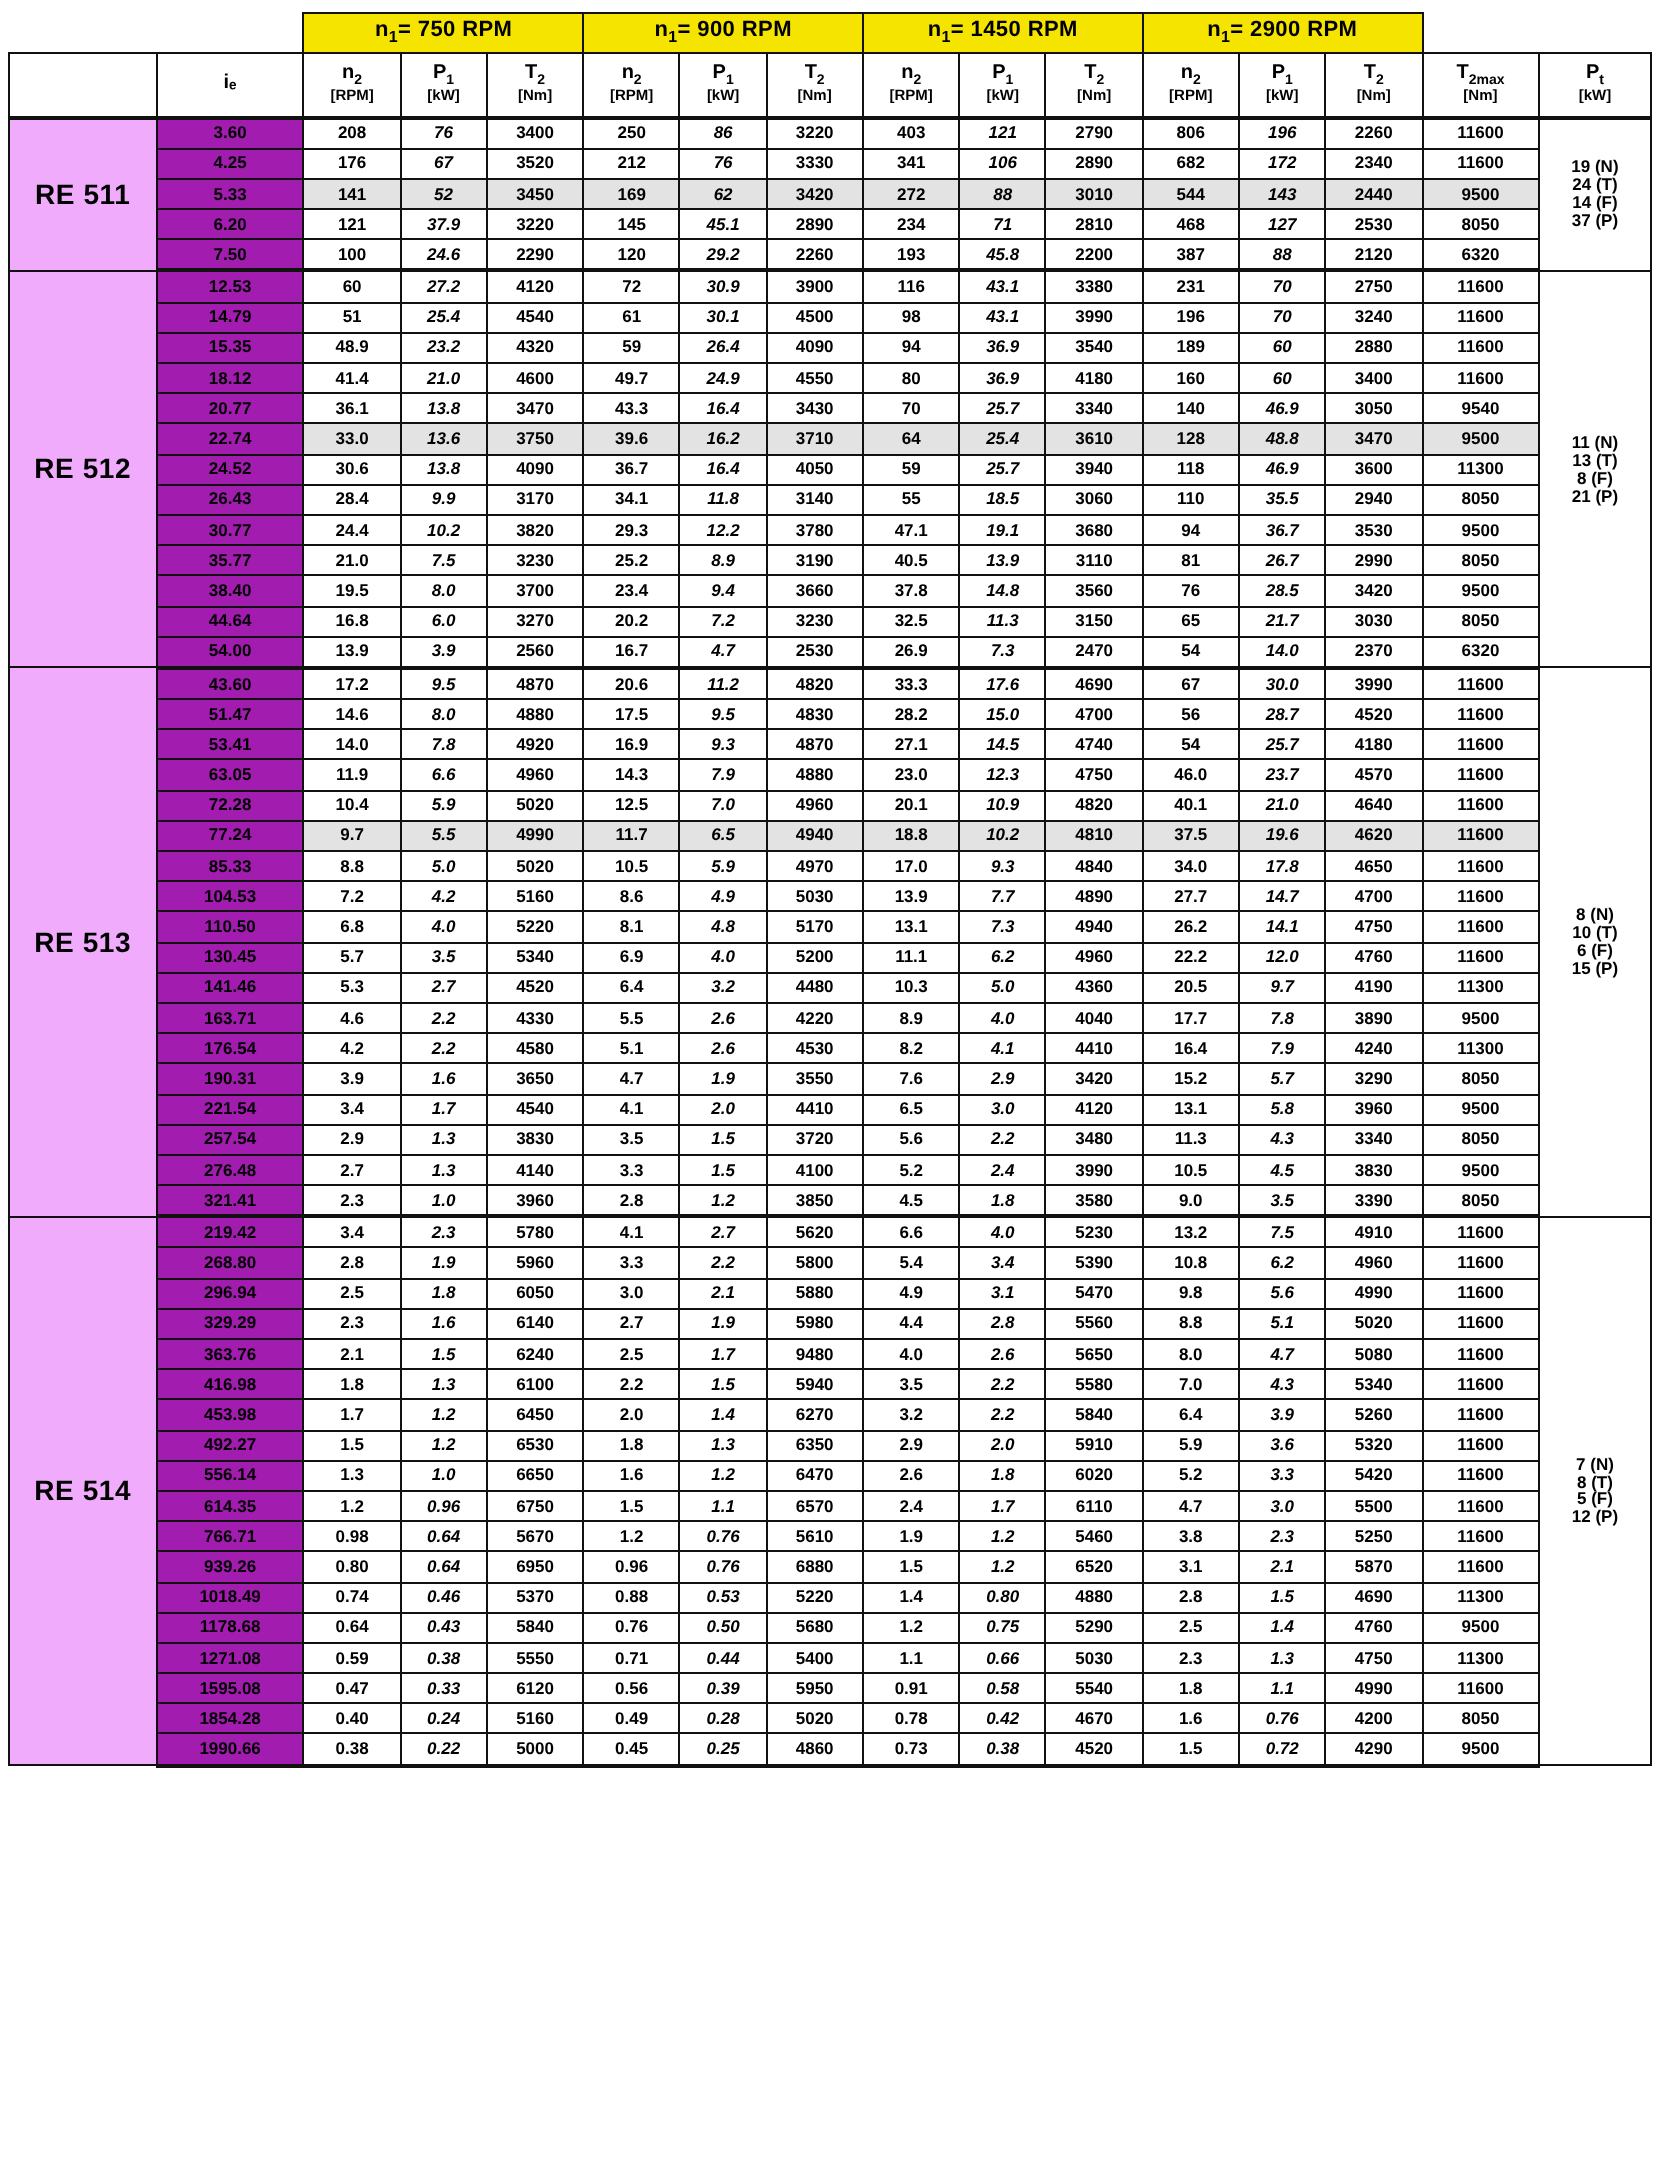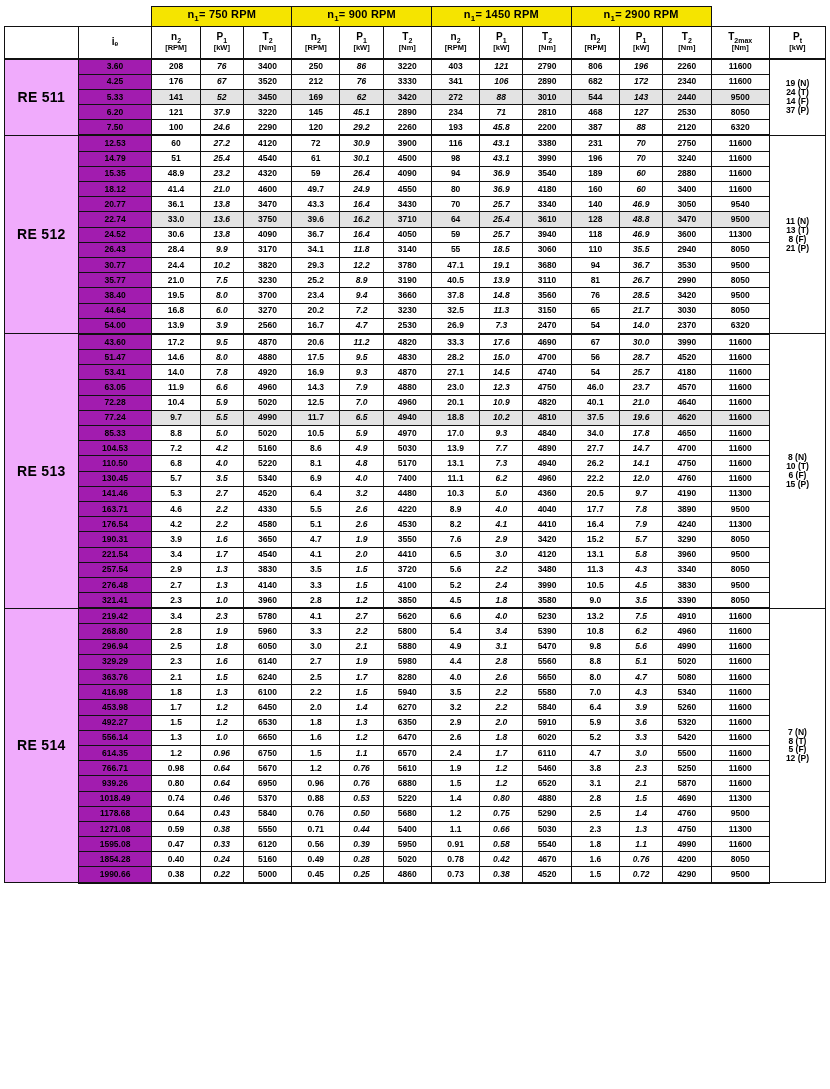--- a/index.html
+++ b/index.html
@@ -643,21 +643,21 @@
           <td class="t2">4750</td>
           <td class="t2max sep-left">11600</td>
         </tr>
         <tr>
           <td class="ratio">130.45</td>
           <td class="n2 sep-left">5.7</td>
           <td class="p1">3.5</td>
           <td class="t2">5340</td>
           <td class="n2 sep-left">6.9</td>
           <td class="p1">4.0</td>
-          <td class="t2">7400</td>
+          <td class="t2">5200</td>
           <td class="n2 sep-left">11.1</td>
           <td class="p1">6.2</td>
           <td class="t2">4960</td>
           <td class="n2 sep-left">22.2</td>
           <td class="p1">12.0</td>
           <td class="t2">4760</td>
           <td class="t2max sep-left">11600</td>
         </tr>
         <tr>
           <td class="ratio">141.46</td>
@@ -853,21 +853,21 @@
           <td class="t2">5020</td>
           <td class="t2max sep-left">11600</td>
         </tr>
         <tr>
           <td class="ratio">363.76</td>
           <td class="n2 sep-left">2.1</td>
           <td class="p1">1.5</td>
           <td class="t2">6240</td>
           <td class="n2 sep-left">2.5</td>
           <td class="p1">1.7</td>
-          <td class="t2">8280</td>
+          <td class="t2">9480</td>
           <td class="n2 sep-left">4.0</td>
           <td class="p1">2.6</td>
           <td class="t2">5650</td>
           <td class="n2 sep-left">8.0</td>
           <td class="p1">4.7</td>
           <td class="t2">5080</td>
           <td class="t2max sep-left">11600</td>
         </tr>
         <tr>
           <td class="ratio">416.98</td>

